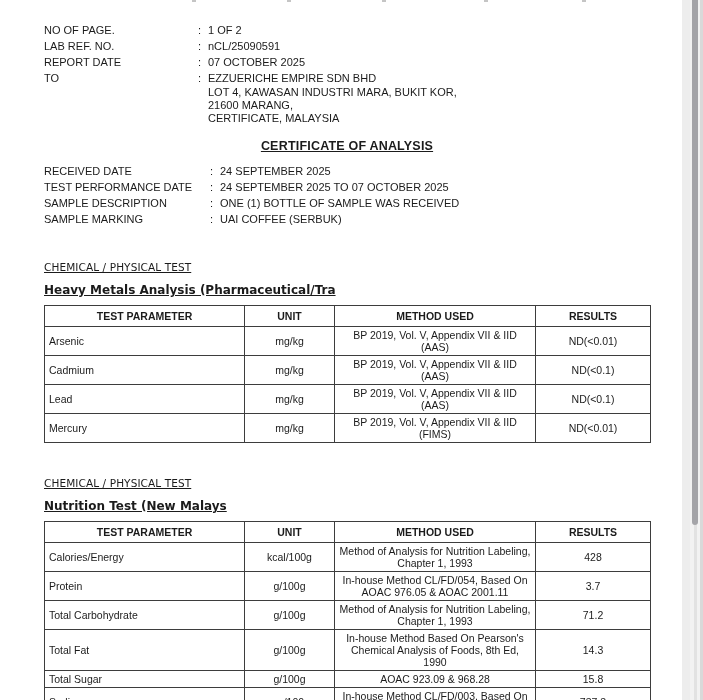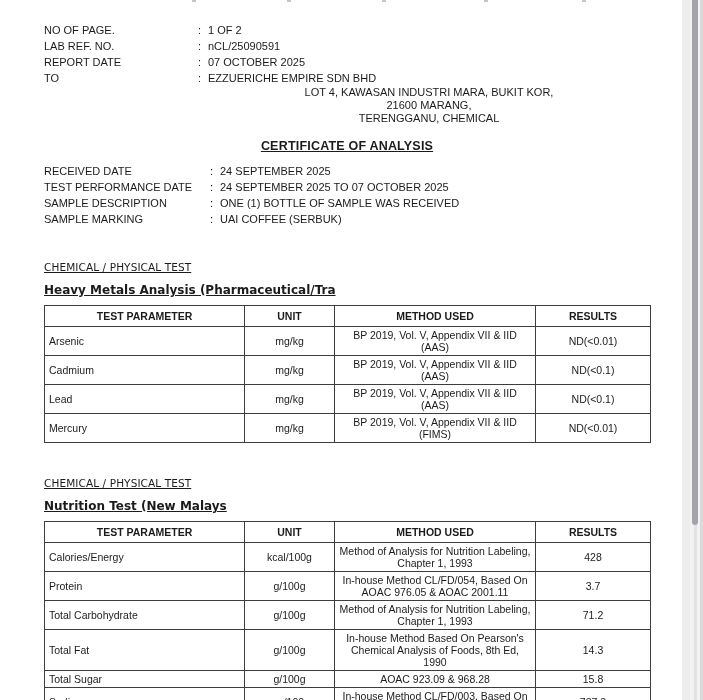--- a/index.html
+++ b/index.html
@@ -15,21 +15,21 @@
   .page{position:absolute;left:0;top:0;width:682px;height:700px;background:#ffffff;}
   .remnant{position:absolute;top:0;height:2px;width:4px;background:#b6b6b6;opacity:.8;}
 
   .content{position:absolute;left:44px;top:22px;width:606px;color:#1b1b1b;font-size:11px;}
 
   .frow{display:flex;line-height:16px;}
   .flabel{flex:0 0 154px;}
   .fields-b .flabel{flex:0 0 166px;}
   .fcolon{flex:0 0 10px;}
   .fvalue{flex:1;}
-  .extra-line{line-height:13px;text-align:center;}
+  .extra-line{line-height:13px;}
 
   .title{
     text-align:center;font-weight:bold;font-size:12.5px;
     text-decoration:underline;margin:14px 0 0 0;letter-spacing:.2px;line-height:15px;
   }
   .fields-b{margin-top:9px;}
 
   .section{margin-top:33px;}
   .section-label{
     font-family:"DejaVu Sans", sans-serif;font-size:10.5px;
@@ -84,21 +84,21 @@
             <span class="fvalue"><span>nCL/25090591</span></span>
           </div>
           <div class="frow">
             <span class="flabel">REPORT DATE</span>
             <span class="fcolon">:</span>
             <span class="fvalue"><span>07 OCTOBER 2025</span></span>
           </div>
           <div class="frow">
             <span class="flabel">TO</span>
             <span class="fcolon">:</span>
-            <span class="fvalue"><span>EZZUERICHE EMPIRE SDN BHD</span><div class="extra-line">LOT 4, KAWASAN INDUSTRI MARA, BUKIT KOR,</div><div class="extra-line">21600 MARANG,</div><div class="extra-line">TERENGGANU, CHEMICAL</div></span>
+            <span class="fvalue"><span>EZZUERICHE EMPIRE SDN BHD</span><div class="extra-line">LOT 4, KAWASAN INDUSTRI MARA, BUKIT KOR,</div><div class="extra-line">21600 MARANG,</div><div class="extra-line">CERTIFICATE, MALAYSIA</div></span>
           </div>
         </div>
       <div class="title">CERTIFICATE OF ANALYSIS</div>
       <div class="fields fields-b" id="fields-b">
           <div class="frow">
             <span class="flabel">RECEIVED DATE</span>
             <span class="fcolon">:</span>
             <span class="fvalue"><span>24 SEPTEMBER 2025</span></span>
           </div>
           <div class="frow">

